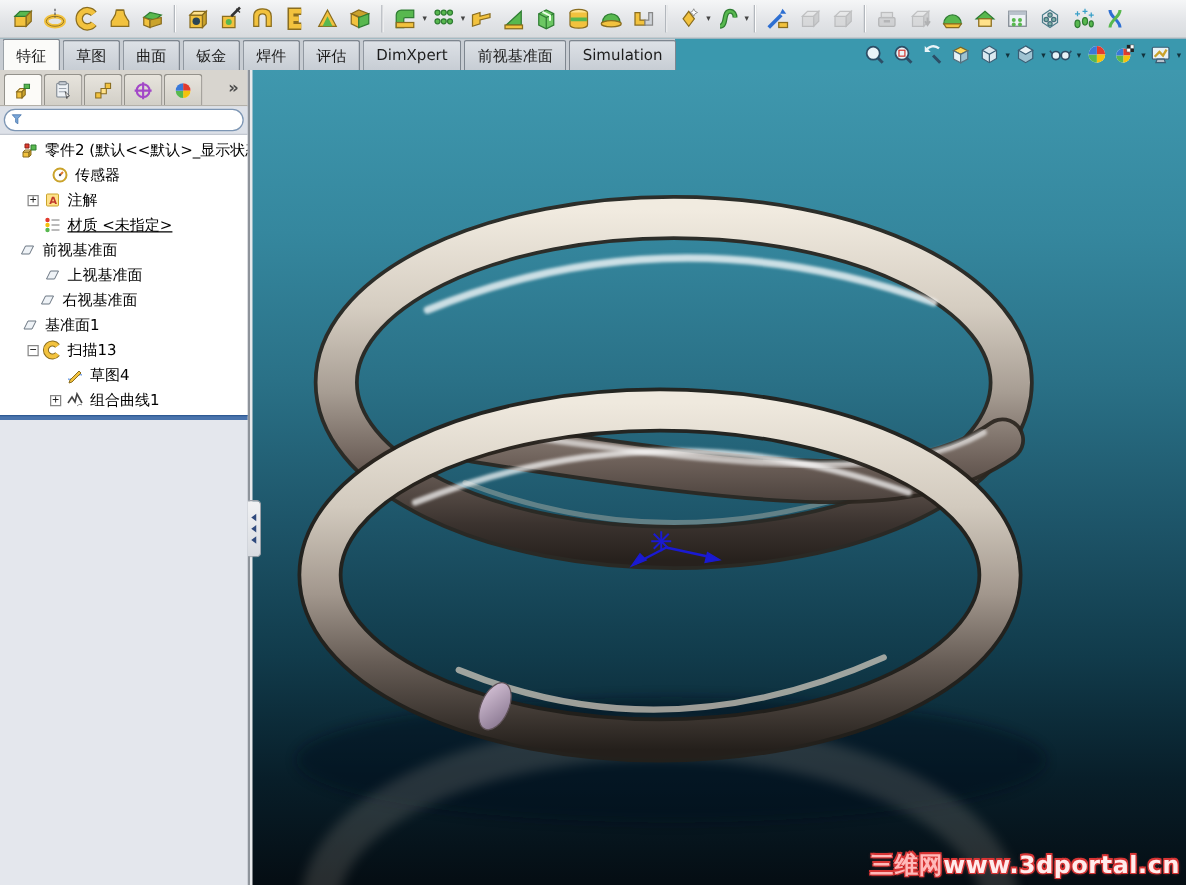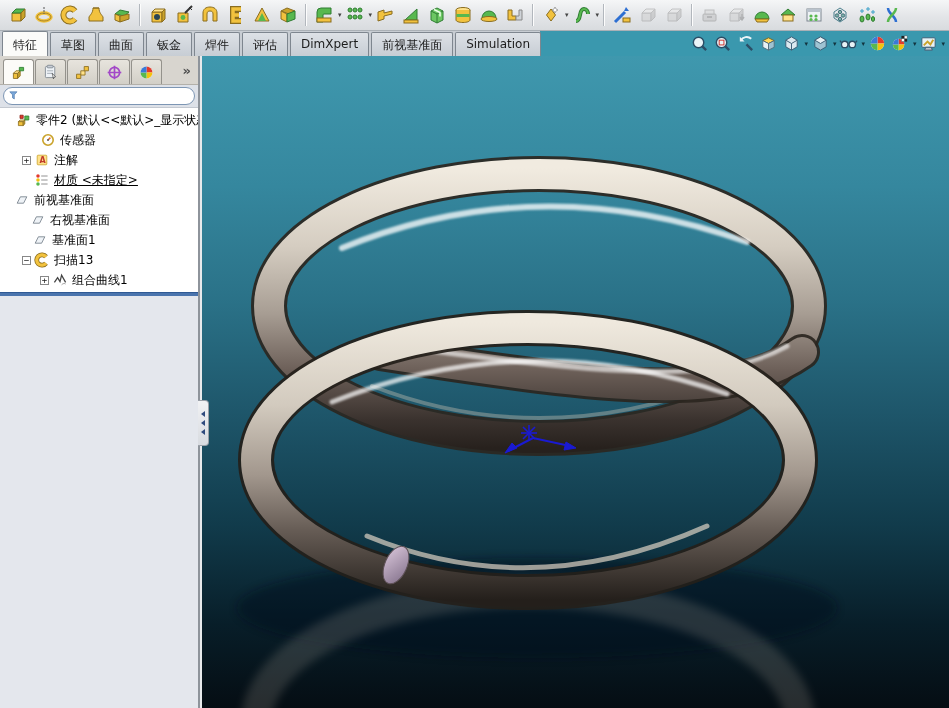--- a/index.html
+++ b/index.html
@@ -502,45 +502,62 @@
           <span>材质 &lt;未指定&gt;</span>
         </div>
         <div class="trow" style="padding-left: 14px;">
           <span class="ticon">
             <svg viewBox="0 0 20 20">
               <path d="M4 14l4-8h8l-4 8z" fill="#dfe8f0" fill-opacity=".5" stroke="#6b7682"></path>
             </svg>
           </span>
           <span>前视基准面</span>
         </div>
+        <div class="trow" style="padding-left: 34px;">
+          <span class="ticon">
+            <svg viewBox="0 0 20 20">
+              <path d="M4 14l4-8h8l-4 8z" fill="#dfe8f0" fill-opacity=".5" stroke="#6b7682"></path>
+            </svg>
+          </span>
+          <span>上视基准面</span>
+        </div>
         <div class="trow" style="padding-left: 30px;">
           <span class="ticon">
             <svg viewBox="0 0 20 20">
               <path d="M4 14l4-8h8l-4 8z" fill="#dfe8f0" fill-opacity=".5" stroke="#6b7682"></path>
             </svg>
           </span>
           <span>右视基准面</span>
         </div>
-        <div class="trow" style="padding-left: 16px; margin-left: 16px;">
+        <div class="trow" style="padding-left: 16px;">
           <span class="ticon">
             <svg viewBox="0 0 20 20">
               <path d="M4 14l4-8h8l-4 8z" fill="#dfe8f0" fill-opacity=".5" stroke="#6b7682"></path>
             </svg>
           </span>
           <span>基准面1</span>
         </div>
         <div class="trow" style="padding-left: 22px;">
           <span class="expander">−</span>
           <span class="ticon">
             <svg viewBox="0 0 20 20">
               <path d="M15 6a6.5 6.5 0 1 0 0 8" fill="none" stroke="#8a6d1f" stroke-width="6"></path>
               <path d="M15 6a6.5 6.5 0 1 0 0 8" fill="none" stroke="#f2c23e" stroke-width="4"></path>
             </svg>
           </span>
           <span>扫描13</span>
+        </div>
+        <div class="trow" style="padding-left: 52px;">
+          <span class="ticon">
+            <svg viewBox="0 0 20 20">
+              <path d="M3 14c4 2 10-6 14-4" fill="none" stroke="#3a79d8"></path>
+              <path d="M5 15l9-9 2 2-9 9-3 1z" fill="#f2c23e" stroke="#8a6d1f"></path>
+            </svg>
+          </span>
+          <span>草图4</span>
         </div>
         <div class="trow" style="padding-left: 40px;">
           <span class="expander">+</span>
           <span class="ticon">
             <svg viewBox="0 0 20 20">
               <path d="M3 13l4-6 3 5 2-8 5 9" fill="none" stroke="#444" stroke-width="1.6"></path>
               <path d="M12 16c2-2 4-2 5-1" fill="none" stroke="#888"></path>
             </svg>
           </span>
           <span>组合曲线1</span>
@@ -620,20 +637,23 @@
           <line x1="321" y1="371" x2="333" y2="383"></line>
             <line x1="321" y1="383" x2="333" y2="371"></line>
         </g>
         <line x1="331" y1="382" x2="306" y2="395" stroke-width="2"></line>
         <polygon points="303,397 315,392 310,387"></polygon>
         <line x1="331" y1="382" x2="368" y2="390" stroke-width="2"></line>
         <polygon points="374,392 362,394 364,386"></polygon>
       </g>
     </svg>
 
+    <div class="watermark">
+      <span class="wm-site">三维网</span><span>www.3dportal.cn</span>
+    </div>
   </div>
 
   <div class="collapse">
     <span class="tri-left"></span>
     <span class="tri-left"></span>
     <span class="tri-left"></span>
   </div>
 
 </div>
 

